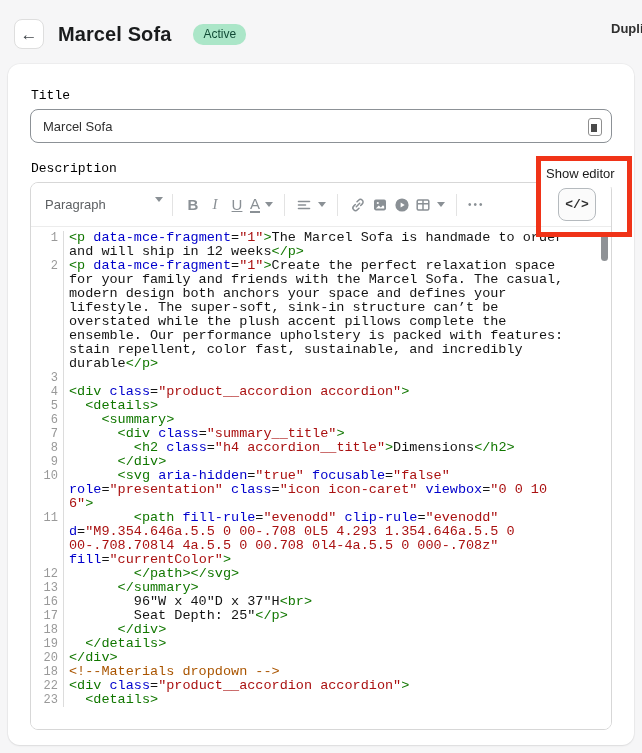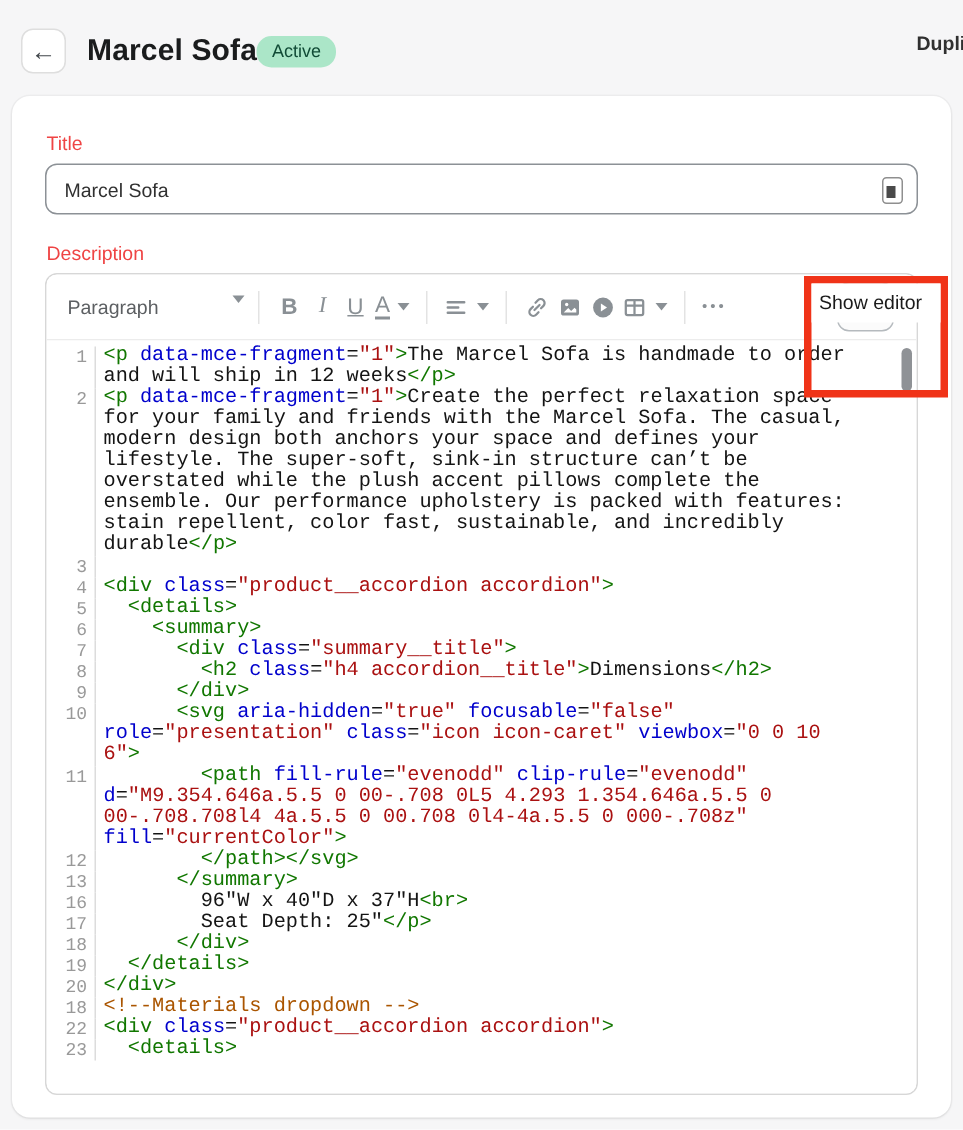--- a/index.html
+++ b/index.html
@@ -4,26 +4,26 @@
 <style>
   html,body{margin:0;padding:0;}
   body{width:642px;height:753px;background:#f6f6f7;font-family:"Liberation Sans",sans-serif;-webkit-font-smoothing:antialiased;}
   .viewport{position:relative;width:642px;height:753px;overflow:hidden;}
 
   
   .topbar{display:flex;align-items:center;padding:13px 14px 0 14px;height:42px;position:relative;}
   .back-btn{width:30px;height:30px;border:1px solid #dedede;background:#fff;border-radius:8px;display:flex;align-items:center;justify-content:center;cursor:pointer;padding:0;}
   .back-btn span{font-size:17px;color:#42474c;line-height:1;}
   .page-title{font-size:20px;font-weight:700;color:#1a1c1d;margin:0 0 0 14px;letter-spacing:.1px;}
-  .badge{margin-left:0;font-size:12px;font-weight:400;padding:3px 10px 4px;border-radius:10px;background:var(--badge-bg,#abe6c8);color:var(--badge-text,#114b36);}
+  .badge{margin-left:22px;font-size:12px;font-weight:400;padding:3px 10px 4px;border-radius:10px;background:var(--badge-bg,#abe6c8);color:var(--badge-text,#114b36);}
   .dup{position:absolute;left:611px;top:21px;font-size:13px;font-weight:600;color:#303030;white-space:nowrap;}
 
   
   .card{position:absolute;left:8px;top:64px;width:582px;height:657px;background:#fff;border-radius:12px;box-shadow:0 1px 2px rgba(0,0,0,.08),0 0 0 1px rgba(0,0,0,.03);padding:24px 22px 0 22px;overflow:hidden;}
-  .field-label{display:block;font-size:13px;color:#ef4444;margin:0 0 6px 1px;}
+  .field-label{display:block;font-size:13px;color:#000000;margin:0 0 6px 1px;font-family:Liberation Mono, monospace;}
   .input-wrap{position:relative;height:34px;margin-bottom:18px;}
   .input-wrap input{width:100%;height:34px;box-sizing:border-box;border:1px solid #8c9196;border-radius:8px;padding:0 30px 0 12px;font-size:13px;color:#303030;font-family:"Liberation Sans",sans-serif;background:#fff;}
   .ext-ico{position:absolute;right:10px;top:9px;width:12px;height:16px;border:1px solid #8f8f8f;border-radius:3px;}
   .ext-ico::after{content:"";position:absolute;left:2px;top:5px;width:6px;height:8px;background:#4a4a4a;}
 
   
   .editor{border:1px solid #d7d7d7;border-radius:8px;overflow:hidden;background:#fff;}
   .toolbar{height:43px;display:flex;align-items:center;padding:0 8px 0 14px;border-bottom:1px solid #ececec;background:#fff;}
   .tb-text{font-size:13px;color:#5c5f62;}
   .para-group{display:flex;align-items:flex-start;width:118px;justify-content:space-between;cursor:pointer;}
@@ -44,21 +44,21 @@
   .code-row{display:flex;align-items:stretch;}
   .gutter{flex:0 0 27px;width:27px;padding-right:5px;box-sizing:content-box;text-align:right;color:var(--line_number,#999);font:12px/14px "Liberation Mono",monospace;border-right:1px solid #dcdcdc;}
   .code-text{margin:0;padding:0 4px 0 5px;font:13.5px/14px "Liberation Mono",monospace;white-space:pre;color:var(--plain,#141414);}
   .tk-t{color:var(--tag,#117700);}
   .tk-a{color:var(--attribute,#0000cc);}
   .tk-s{color:var(--string,#aa1111);}
   .tk-c{color:var(--comment,#aa5500);}
   .thumb{position:absolute;right:3px;top:5px;width:7px;height:29px;border-radius:4px;background:#8f9296;}
 
   
-  .annotation{position:absolute;left:536px;top:156px;width:86px;height:71px;border:5px solid var(--annotation,#f03318);pointer-events:none;margin-top:28px;}
+  .annotation{position:absolute;left:536px;top:156px;width:86px;height:71px;border:5px solid var(--annotation,#f03318);pointer-events:none;}
   .annotation-label{position:absolute;left:0;right:0;top:0;height:26px;background:#fff;font-size:13px;color:#1a1a1a;line-height:25px;padding-left:5px;white-space:nowrap;}
 </style>
 </head>
 <body>
 
 <div class="viewport">
 
   <div class="topbar">
     <button class="back-btn">
       <span>←</span>

